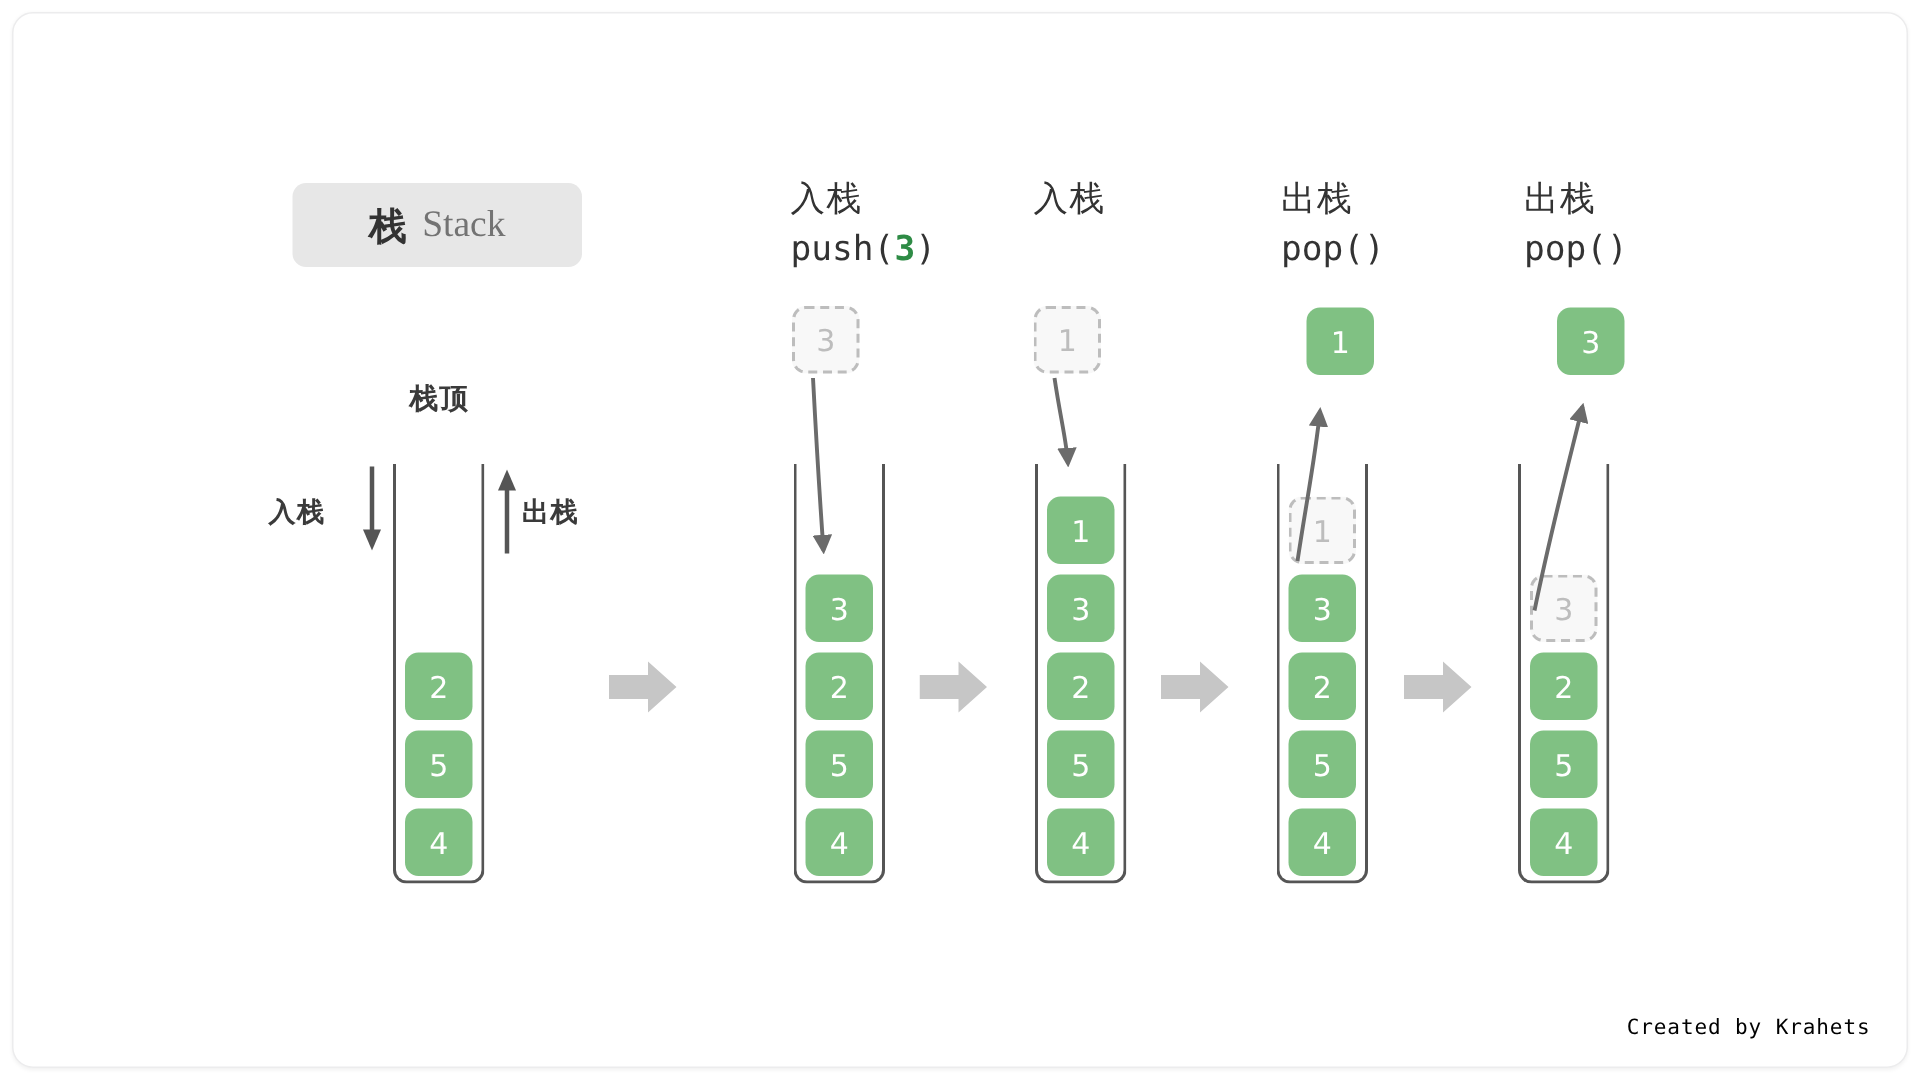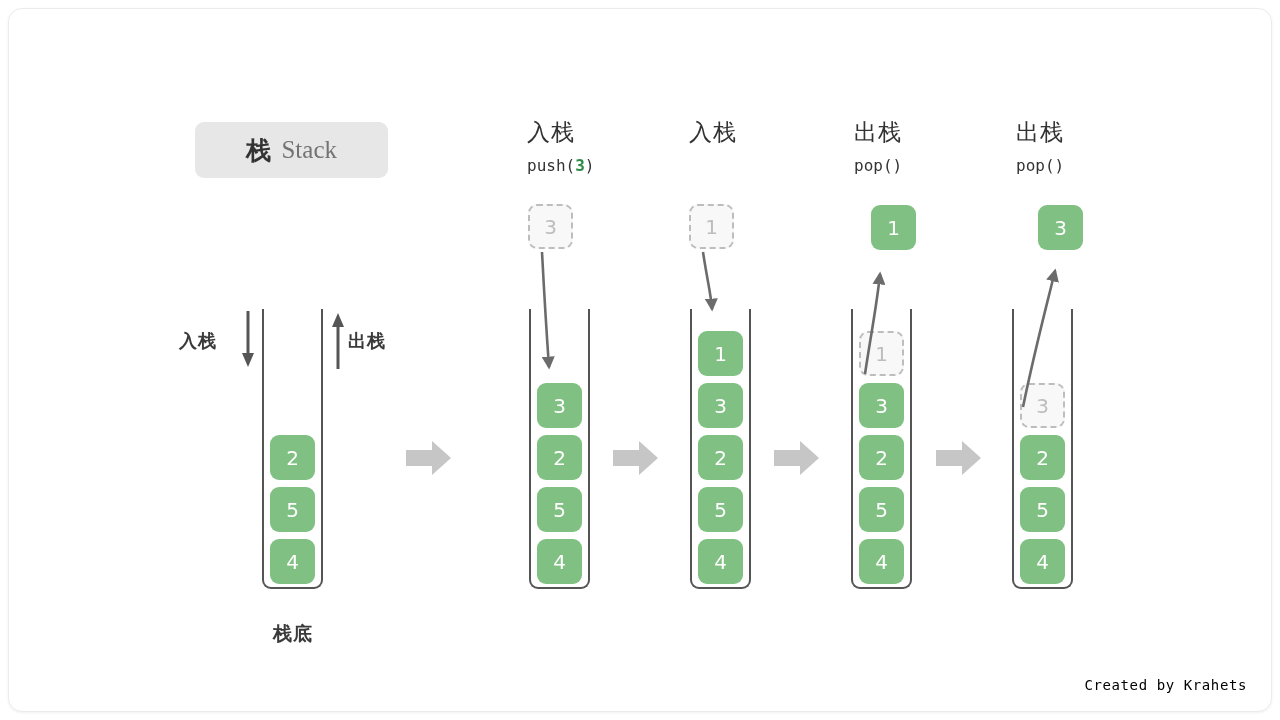--- a/index.html
+++ b/index.html
@@ -61,21 +61,21 @@
   .col-head {
     position:absolute; width:170px;
     text-align:left;
   }
   .col-head .cn {
     font-size:23px; font-weight:400; color:#333333;
     line-height:34px; letter-spacing:1px;
   }
   .col-head .code {
     font-family:"DejaVu Sans Mono","Liberation Mono",monospace;
-    font-size:16px; color:#333333; line-height:34px;
+    font-size:23px; color:#333333; line-height:34px;
     white-space:pre;
   }
   .col-head .code .num { color:#2e8b45; font-weight:700; }
 
   
   .stack {
     position:absolute;
     width:61px;
   }
   .stack .walls {
@@ -127,21 +127,21 @@
 <body>
 
 <div class="card">
   <div class="stage">
 
     <div class="title-chip">
       <span class="cn">栈</span>
       <span class="en">Stack</span>
     </div>
 
-    <div class="lbl-bottom">栈底</div>
+    <div class="lbl-top">栈顶</div>
 
     <div class="side-lbl push">入栈</div>
     <div class="side-lbl pop">出栈</div>
 
     <svg class="dir-arrow" style="left:228px; top:300px;" width="22" height="62" viewBox="0 0 22 62">
       <line x1="11" y1="2" x2="11" y2="48" stroke="#555" stroke-width="3"></line>
       <polygon points="11,58 5,44 17,44" fill="#555"></polygon>
     </svg>
     <svg class="dir-arrow" style="left:318px; top:300px;" width="22" height="62" viewBox="0 0 22 62">
       <line x1="11" y1="60" x2="11" y2="14" stroke="#555" stroke-width="3"></line>

